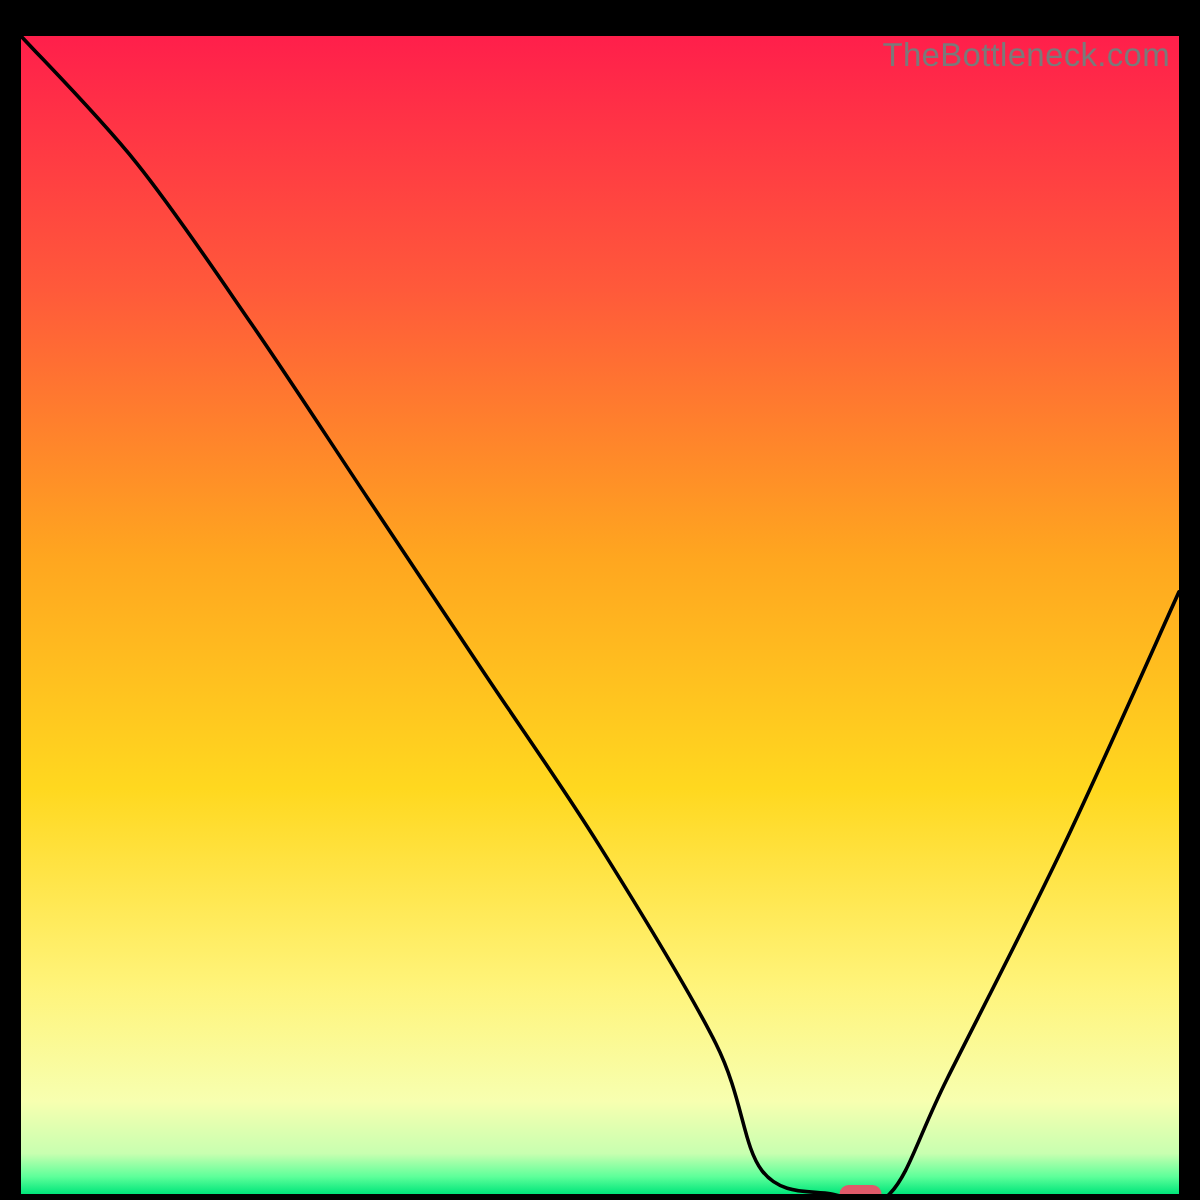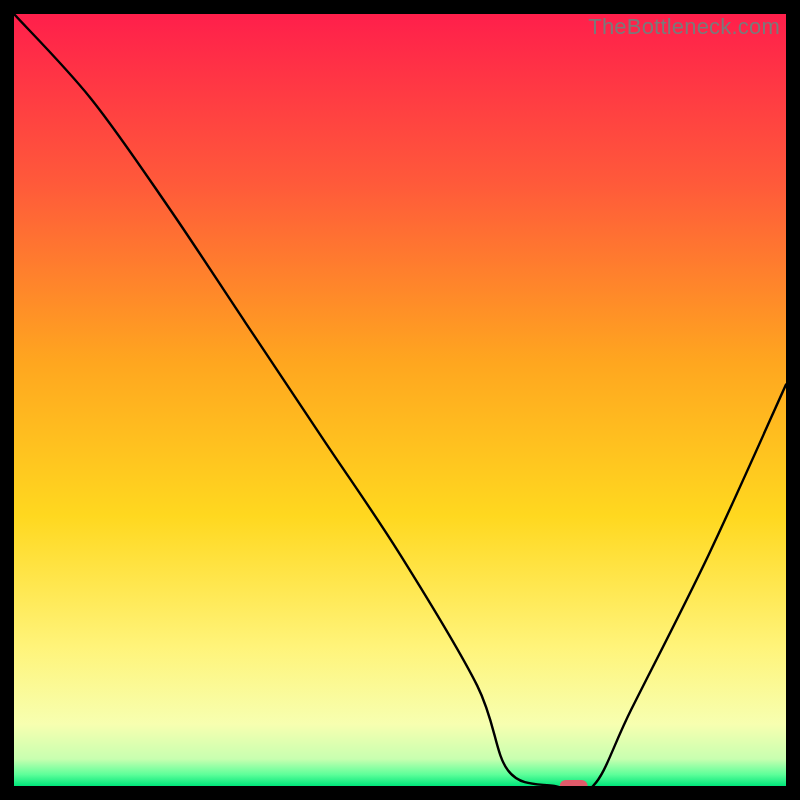--- a/index.html
+++ b/index.html
@@ -7,21 +7,21 @@
     padding: 0;
     width: 800px;
     height: 800px;
     background: #000;
     overflow: hidden;
     font-family: Arial, Helvetica, sans-serif;
   }
   .frame {
     position: absolute;
     left: 14px;
-    top: 14px;
+    top: 24px;
     width: 772px;
     height: 772px;
     background: #fff;
   }
   .plot {
     position: absolute;
     left: 0;
     top: 0;
     width: 772px;
     height: 772px;

